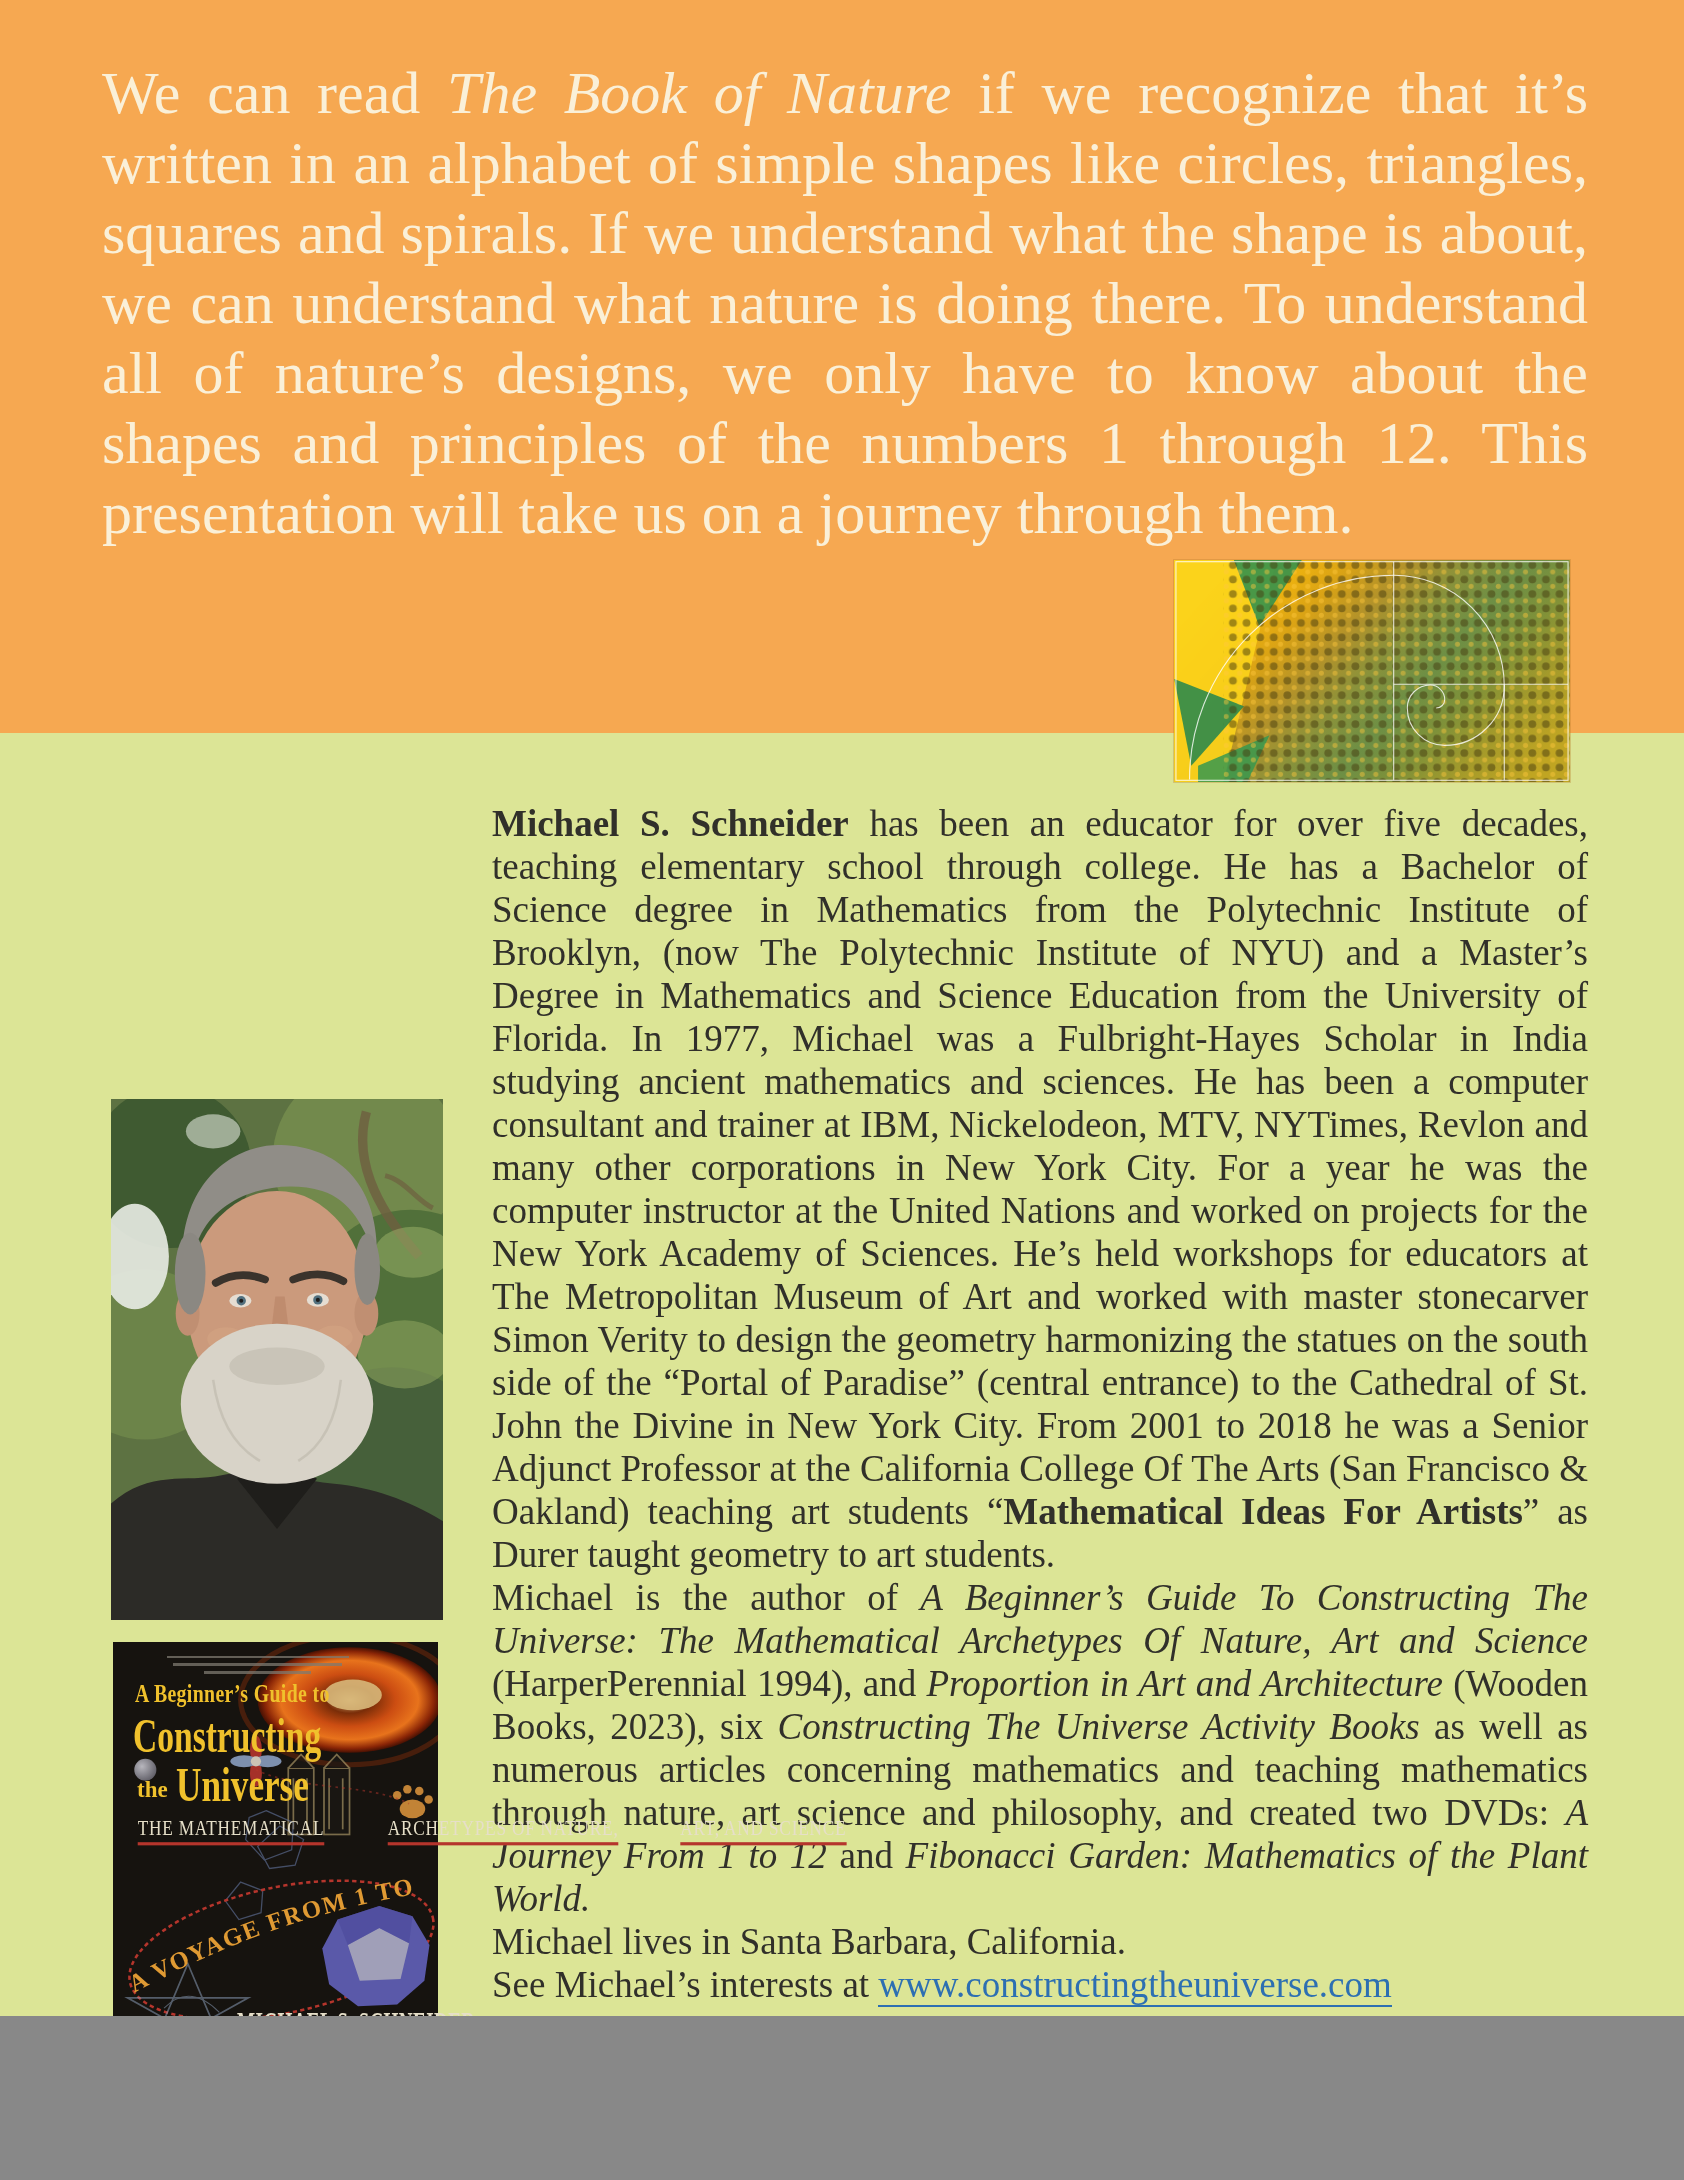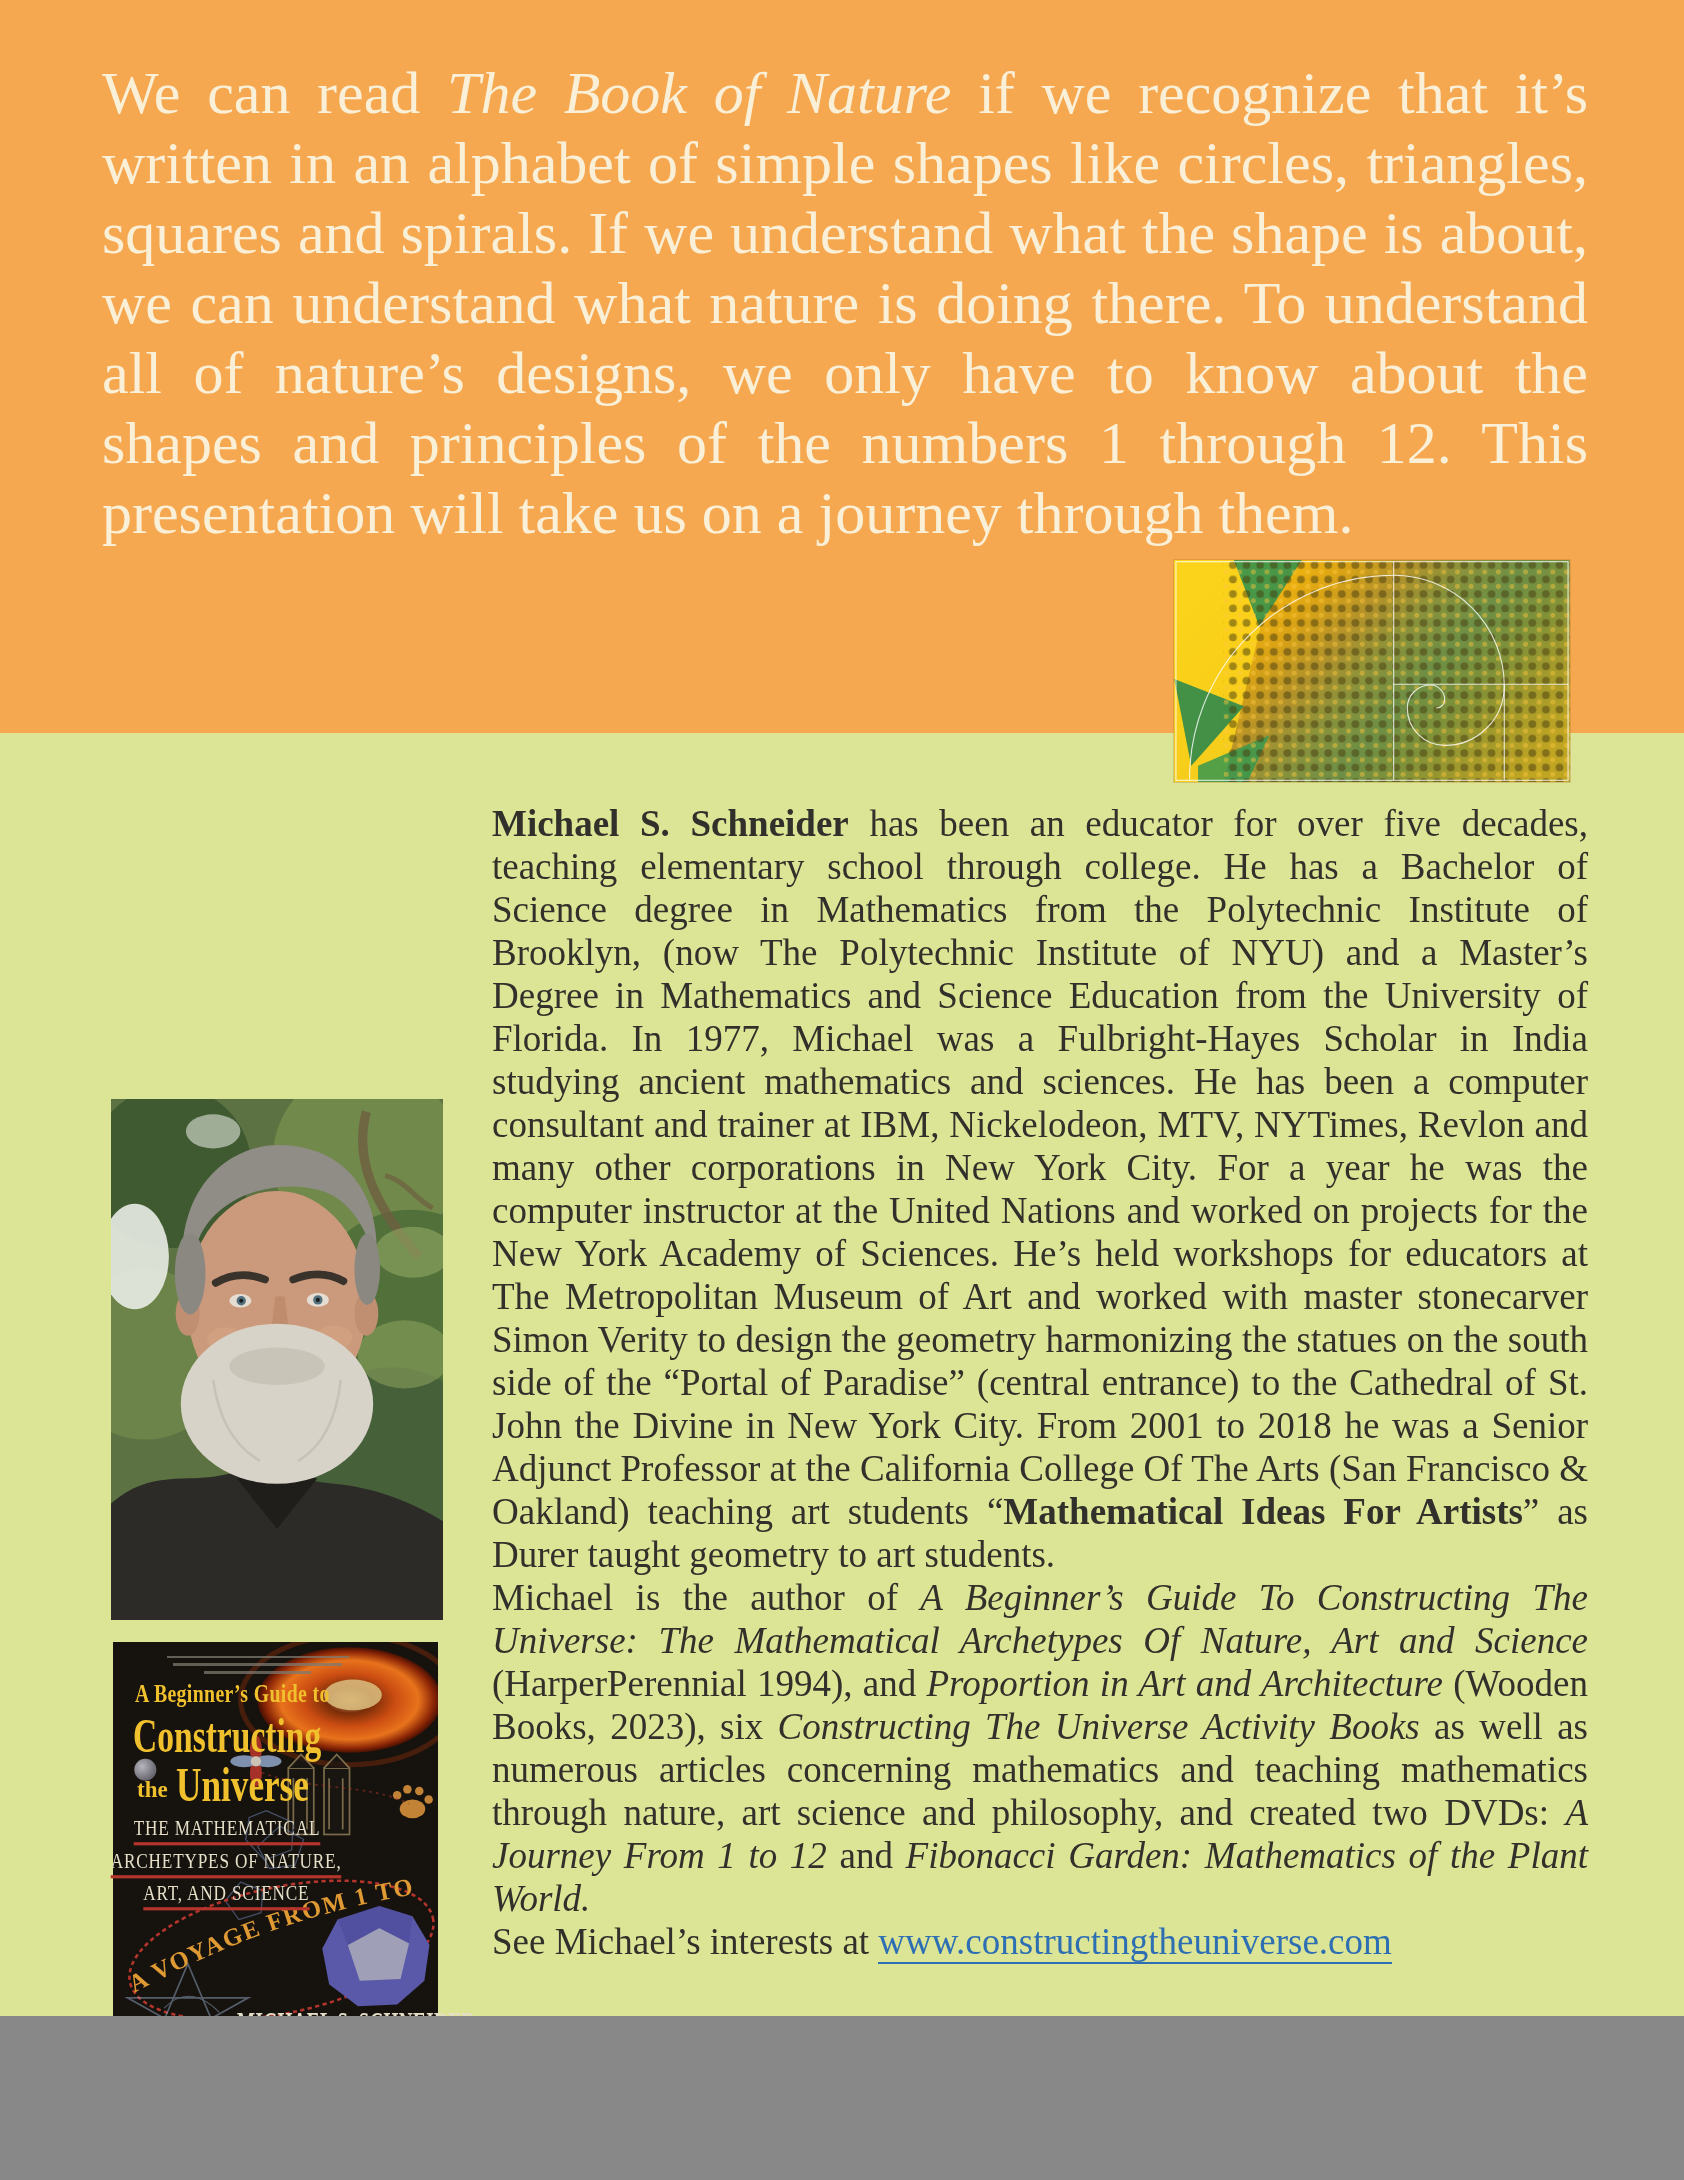--- a/index.html
+++ b/index.html
@@ -47,21 +47,21 @@
     position:absolute;left:20.4px;top:66px;font-size:43px;font-weight:bold;color:var(--cover_yellow,#f0c12c);
     transform:scale(.78,1.12);transform-origin:top left;white-space:nowrap;
   }
   .cover-the{
     position:absolute;left:24px;top:135px;font-size:23px;font-weight:bold;color:var(--cover_yellow,#f0c12c);
   }
   .cover-title2{
     position:absolute;left:63px;top:114px;font-size:44px;font-weight:bold;color:var(--cover_yellow,#f0c12c);
     transform:scale(.8,1.12);transform-origin:top left;white-space:nowrap;
   }
-  .cover-subtitles{position:absolute;left:12px;top:175px;width:203px;display:flex;flex-direction:column;align-items:center;}
+  .cover-subtitles{position:absolute;left:12px;top:175px;width:203px;display:flex;flex-direction:row;align-items:center;gap:35px;}
   .cover-subtitles .sub{
     font-size:19.6px;color:var(--cover_cream,#e6dfc8);letter-spacing:0.9px;white-space:nowrap;
     border-bottom:3.4px solid var(--cover_red,#b5352c);padding-bottom:1.7px;margin-bottom:6px;
     transform:scale(.88,1.05);transform-origin:top center;
   }
   .cover-author{
     position:absolute;left:124px;top:365px;font-size:24px;font-weight:bold;color:var(--cover_cream,#e6dfc8);
     transform:scale(.8,1.3);transform-origin:top left;white-space:nowrap;letter-spacing:0.4px;
   }
 </style>
@@ -105,20 +105,21 @@
         <line x1="258" y1="146" x2="463" y2="146"></line>
         <line x1="388" y1="146" x2="388" y2="259"></line>
         <path d="M 18 258 A 240 240 0 0 1 258 18 A 130 130 0 0 1 388 148 A 70 70 0 0 1 318 218 A 44 44 0 0 1 274 174 A 27 27 0 0 1 301 147 A 17 17 0 0 1 318 164 A 10 10 0 0 1 308 174"></path>
       </g>
     </svg>
   </div>
 
   <div class="bio">
     <p><span class="run-b">Michael S. Schneider</span><span class="run-r"> has been an educator for over five decades, teaching elementary school through college. He has a Bachelor of Science degree in Mathematics from the Polytechnic Institute of Brooklyn, (now The Polytechnic Institute of NYU) and a Master’s Degree in Mathematics and Science Education from the University of Florida. In 1977, Michael was a Fulbright-Hayes Scholar in India studying ancient mathematics and sciences. He has been a computer consultant and trainer at IBM, Nickelodeon, MTV, NYTimes, Revlon and many other corporations in New York City. For a year he was the computer instructor at the United Nations and worked on projects for the New York Academy of Sciences. He’s held workshops for educators at The Metropolitan Museum of Art and worked with master stonecarver Simon Verity to design the geometry harmonizing the statues on the south side of the “Portal of Paradise” (central entrance) to the Cathedral of St. John the Divine in New York City. From 2001 to 2018 he was a Senior Adjunct Professor at the California College Of The Arts (San Francisco &amp; Oakland) teaching art students “</span><span class="run-b">Mathematical Ideas For Artists</span><span class="run-r">” as Durer taught geometry to art students.</span></p>
     <p><span class="run-r">Michael is the author of </span><span class="run-bi">A Beginner’s Guide To Constructing The Universe: The Mathematical Archetypes Of Nature, Art and Science</span><span class="run-r"> (HarperPerennial 1994), and </span><span class="run-bi">Proportion in Art and Architecture</span><span class="run-r"> (Wooden Books, 2023), six </span><span class="run-bi">Constructing The Universe Activity Books</span><span class="run-r"> as well as numerous articles concerning mathematics and teaching mathematics through nature, art science and philosophy, and created two DVDs: </span><span class="run-bi">A Journey From 1 to 12</span><span class="run-r"> and </span><span class="run-bi">Fibonacci Garden: Mathematics of the Plant World.</span></p>
+    <p class="plain-line">Michael lives in Santa Barbara, California.</p>
     <p class="plain-line"><span>See Michael’s interests at </span><a class="site-link" href="#">www.constructingtheuniverse.com</a></p>
   </div>
 
   <div class="portrait">
     <svg width="332" height="521" viewBox="0 0 390 612">
       <rect width="390" height="612" fill="#5d7242"></rect>
       <circle cx="70" cy="80" r="95" fill="#3f5a31"></circle>
       <circle cx="300" cy="70" r="110" fill="#72894c"></circle>
       <circle cx="352" cy="250" r="120" fill="#51703a"></circle>
       <circle cx="40" cy="300" r="100" fill="#6c8449"></circle>

